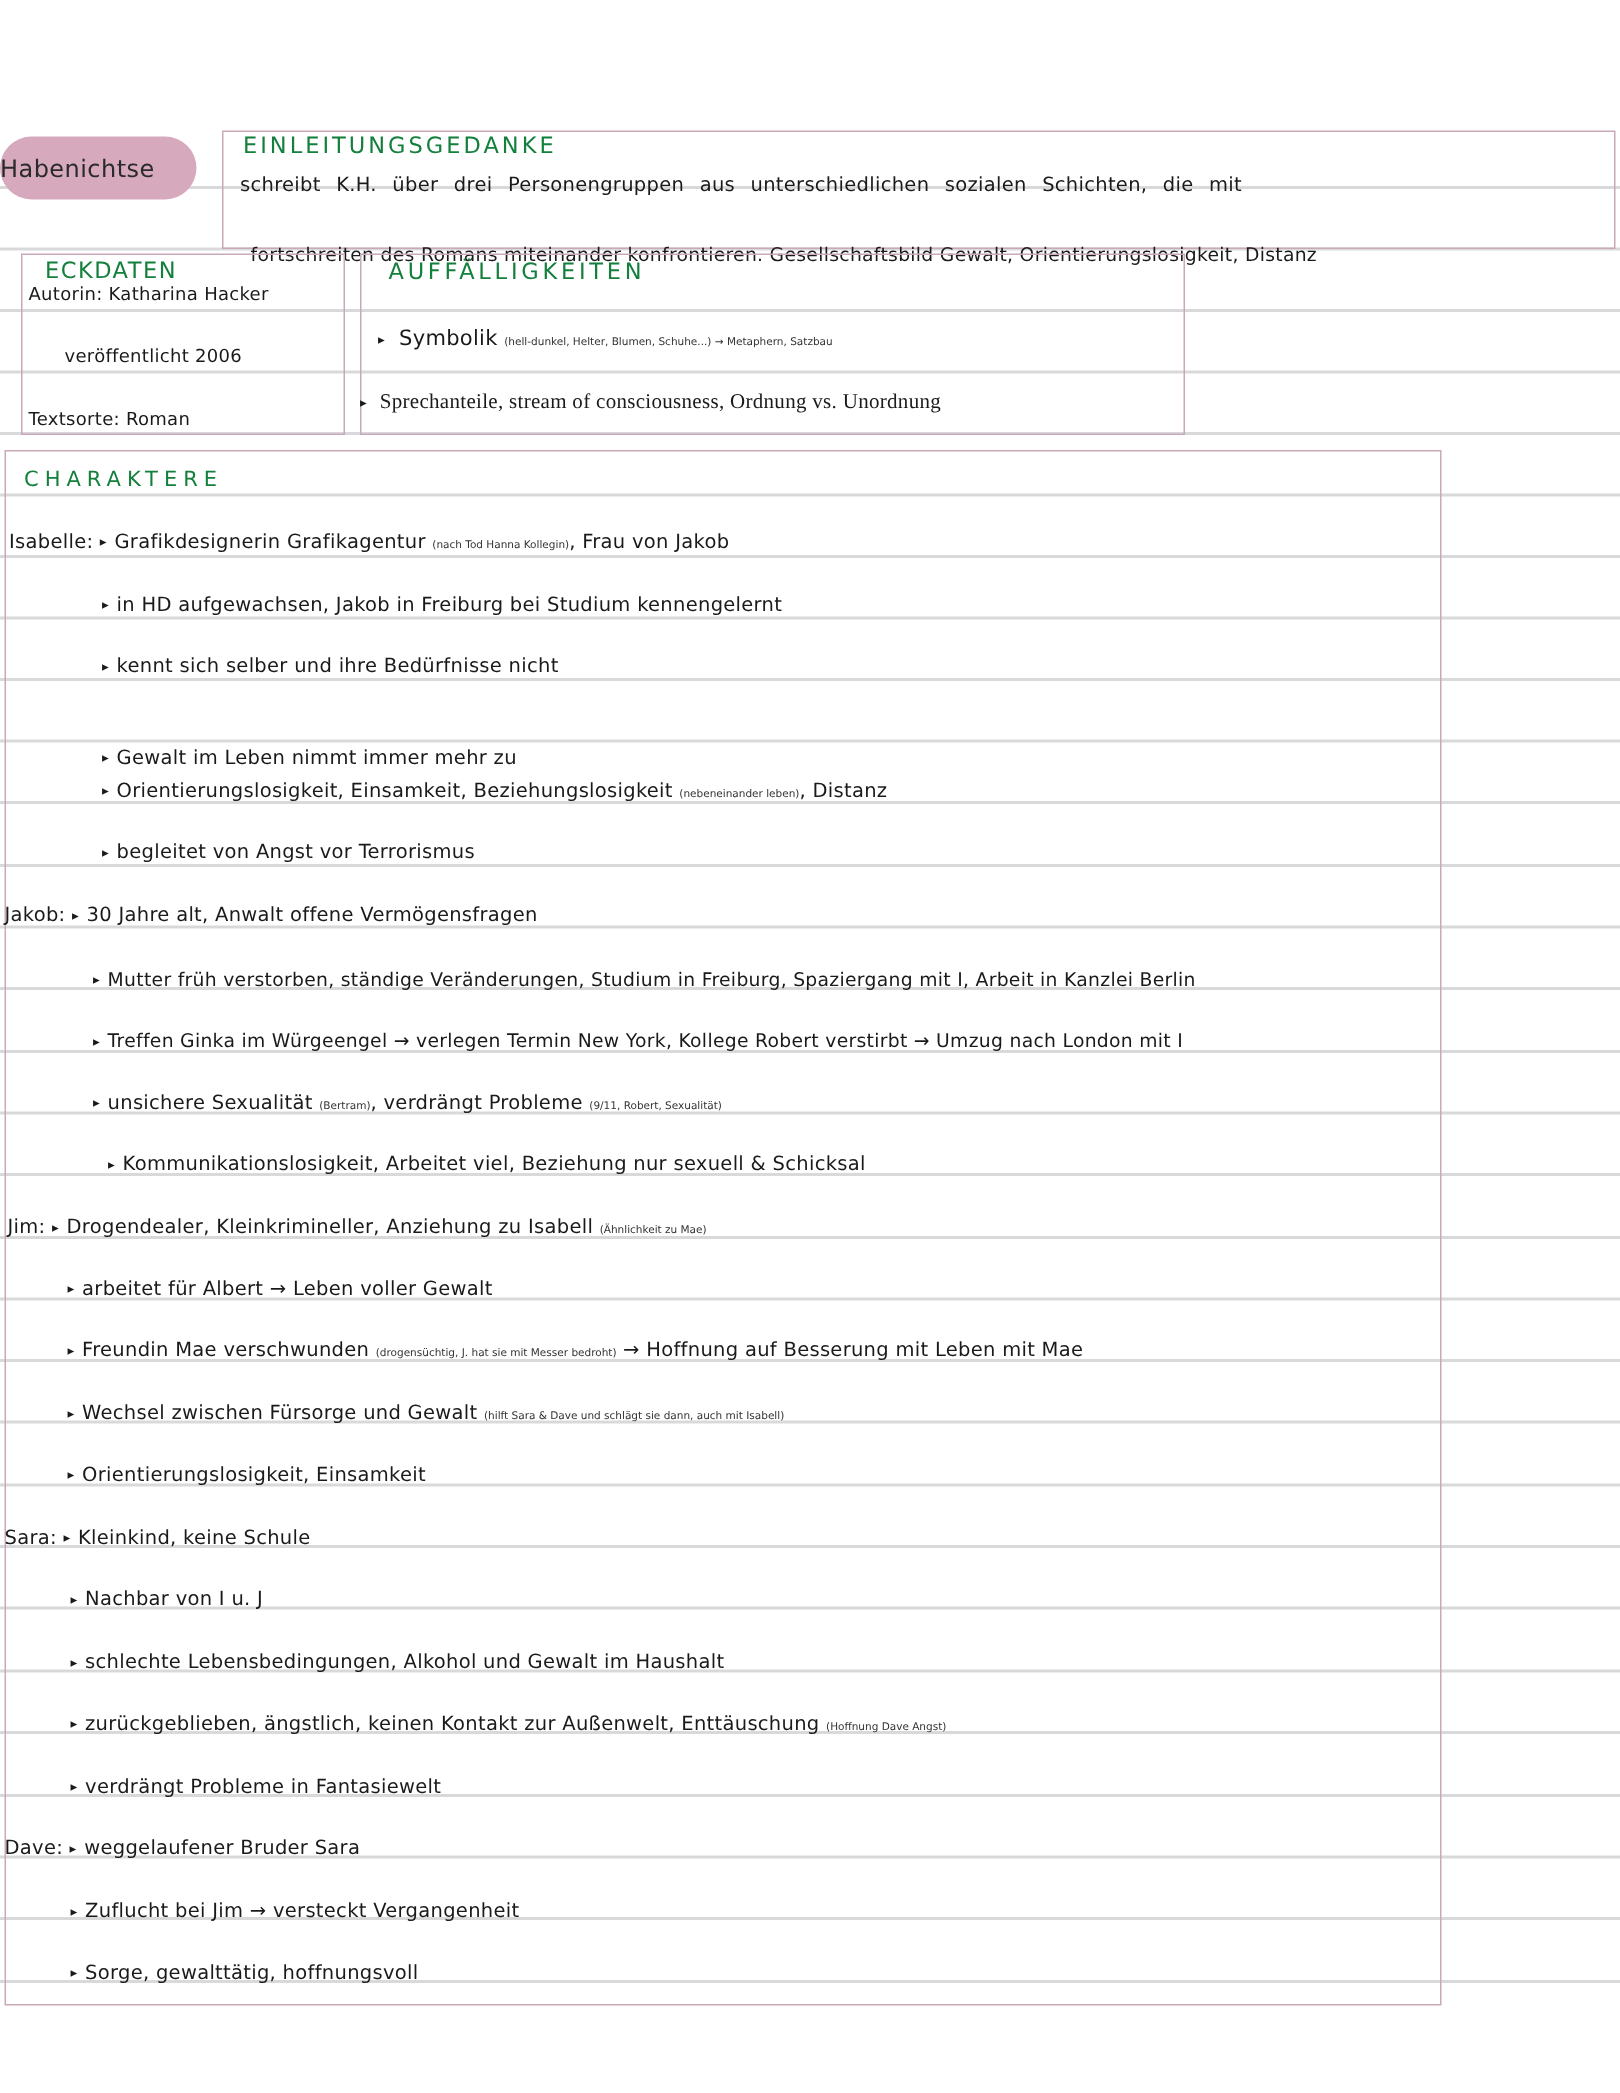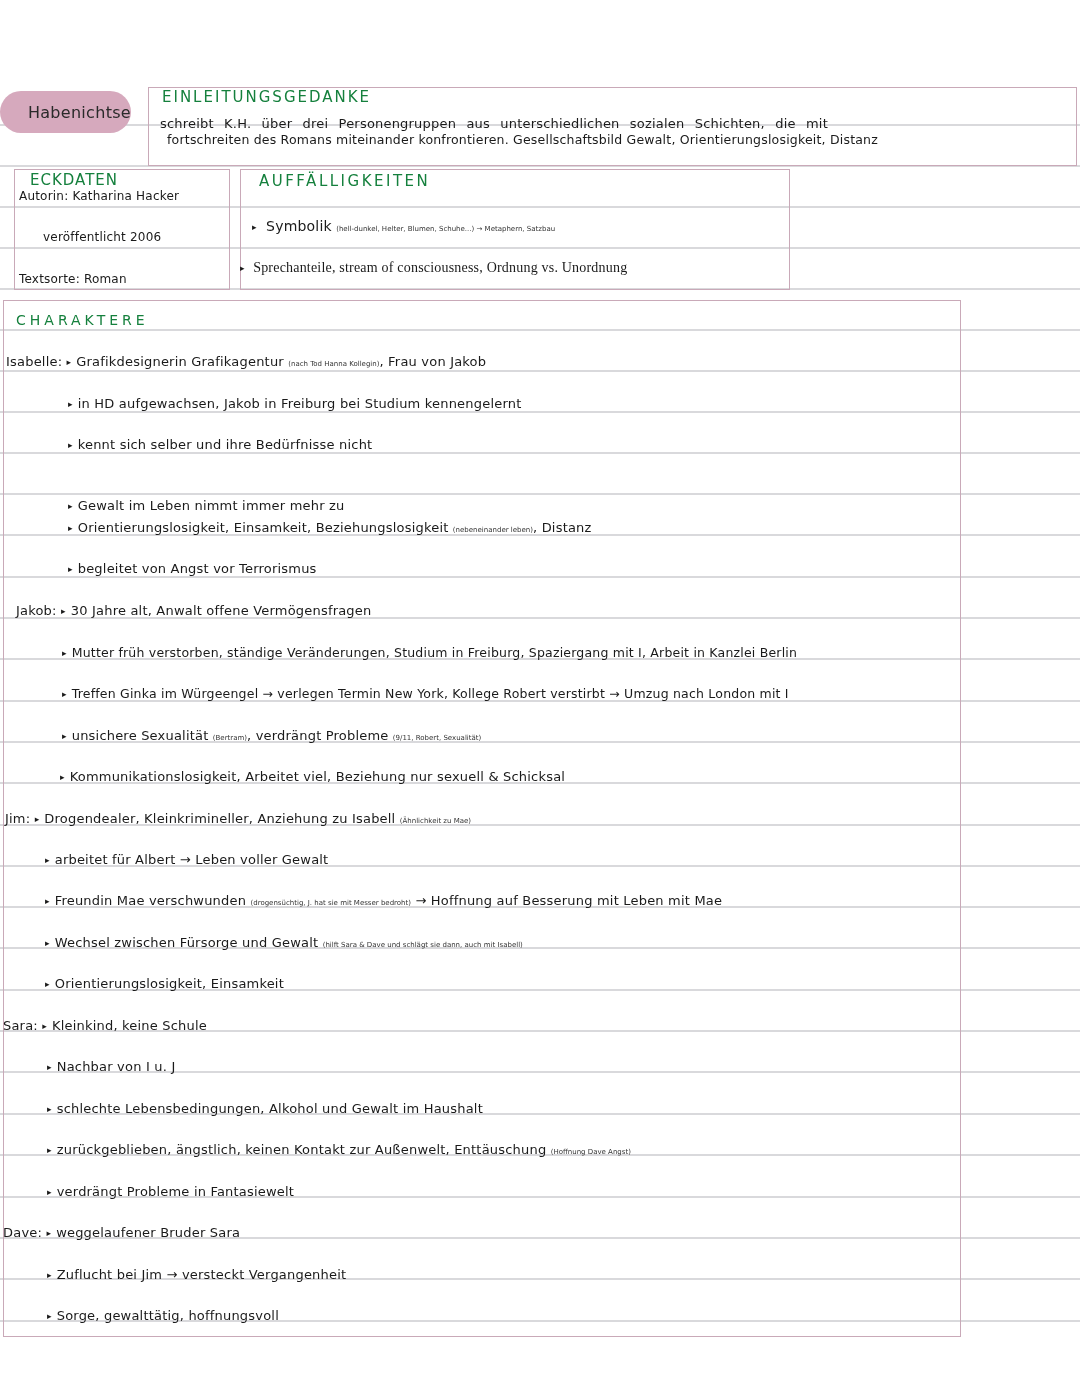--- a/index.html
+++ b/index.html
@@ -2,21 +2,21 @@
 <html><head>
 <meta charset="utf-8">
 <style>
   * { box-sizing: border-box; margin: 0; padding: 0; }
   html, body { width: 1080px; height: 1395px; background: #ffffff; overflow: hidden; }
   body { position: relative; font-family: "DejaVu Sans", sans-serif; color: #1a1a1a; }
   .rules { position: absolute; left: 0; top: 0; width: 1080px; height: 1395px; pointer-events: none; }
   .rule { position: absolute; left: 0; width: 1080px; height: 2px; background: #d9d9dc; }
   .box { position: absolute; border: 1.5px solid #c9a9b8; background: transparent; }
   .pill { position: absolute; left: 0; top: 91px; width: 131px; height: 42px; border-radius: 21px;
-          background: #d6a9bd; display: flex; align-items: center; justify-content: flex-end;
+          background: #d6a9bd; display: flex; align-items: center; justify-content: flex-start;
           font-size: 16px; color: #2a2a2a; letter-spacing: 0.3px; }
   .heading { position: absolute; font-size: 15px; letter-spacing: 2px; color: #15803d; text-transform: uppercase; }
   .hw { position: absolute; font-size: 13px; white-space: nowrap; color: #1a1a1a; letter-spacing: 0.2px; }
   .small { font-size: 7px; color: #333; letter-spacing: 0; }
   .bullet::before { content: "\25B8"; font-size: 9px; margin-right: 5px; vertical-align: 1px; }
   .lbl { font-size: 13px; }
 </style>
 </head>
 <body>
 
@@ -53,21 +53,21 @@
   <div class="rule" style="top:1320px"></div>
 </div>
 
 <div class="pill">
   <span>Habenichtse</span>
 </div>
 
 <div class="box" style="left:148px; top:87px; width:929px; height:79px;"></div>
 <div class="heading" style="left:162px; top:88px;">EINLEITUNGSGEDANKE</div>
 <div class="hw" style="left:160px; top:116px; word-spacing:6px;">schreibt K.H. über drei Personengruppen aus unterschiedlichen sozialen Schichten, die mit</div>
-<div class="hw" style="left:167px; top:132px; font-size:12.5px;text-align:center;">fortschreiten des Romans miteinander konfrontieren. Gesellschaftsbild Gewalt, Orientierungslosigkeit, Distanz</div>
+<div class="hw" style="left:167px; top:162px; font-size:12.5px;text-align:center;">fortschreiten des Romans miteinander konfrontieren. Gesellschaftsbild Gewalt, Orientierungslosigkeit, Distanz</div>
 
 <div class="box" style="left:14px; top:169px; width:216px; height:121px;"></div>
 <div class="heading" style="left:30px; top:171px; letter-spacing:1px;">ECKDATEN</div>
 <div class="hw" style="left:19px; top:189px; font-size:12px;">Autorin: Katharina Hacker</div>
 <div class="hw" style="left:19px; top:230px; font-size:12px;margin-left:24px;">veröffentlicht 2006</div>
 <div class="hw" style="left:19px; top:272px; font-size:12px;">Textsorte: Roman</div>
 
 <div class="box" style="left:240px; top:169px; width:550px; height:121px;"></div>
 <div class="heading" style="left:259px; top:172px; letter-spacing:2.5px;">AUFFÄLLIGKEITEN</div>
 <div class="hw bullet" style="left:252px; top:218px;">
@@ -85,28 +85,28 @@
   <span class="lbl">Isabelle:</span>
   <span class="bullet"></span><span>Grafikdesignerin Grafikagentur</span>
   <span class="small">(nach Tod Hanna Kollegin)</span><span>, Frau von Jakob</span>
 </div>
 <div class="hw bullet" style="left:68px; top:396px;"><span>in HD aufgewachsen, Jakob in Freiburg bei Studium kennengelernt</span></div>
 <div class="hw bullet" style="left:68px; top:437px;"><span>kennt sich selber und ihre Bedürfnisse nicht</span></div>
 <div class="hw bullet" style="left:68px; top:479px;margin-top:19px;"><span>Gewalt im Leben nimmt immer mehr zu</span></div>
 <div class="hw bullet" style="left:68px; top:520px;"><span>Orientierungslosigkeit, Einsamkeit, Beziehungslosigkeit</span> <span class="small">(nebeneinander leben)</span><span>, Distanz</span></div>
 <div class="hw bullet" style="left:68px; top:561px;"><span>begleitet von Angst vor Terrorismus</span></div>
 
-<div class="hw" style="left:16px; top:603px;">
+<div class="hw" style="left:3px; top:603px;">
   <span class="lbl">Jakob:</span>
   <span class="bullet"></span><span>30 Jahre alt, Anwalt offene Vermögensfragen</span>
 </div>
 <div class="hw bullet" style="left:62px; top:645px; font-size:12.5px;"><span>Mutter früh verstorben, ständige Veränderungen, Studium in Freiburg, Spaziergang mit I, Arbeit in Kanzlei Berlin</span></div>
 <div class="hw bullet" style="left:62px; top:686px; font-size:12.5px;"><span>Treffen Ginka im Würgeengel → verlegen Termin New York, Kollege Robert verstirbt → Umzug nach London mit I</span></div>
 <div class="hw bullet" style="left:62px; top:728px;"><span>unsichere Sexualität</span> <span class="small">(Bertram)</span><span>, verdrängt Probleme</span> <span class="small">(9/11, Robert, Sexualität)</span></div>
-<div class="hw bullet" style="left:60px; top:769px;text-align:right;"><span>Kommunikationslosigkeit, Arbeitet viel, Beziehung nur sexuell &amp; Schicksal</span></div>
+<div class="hw bullet" style="left:72px; top:769px;text-align:right;"><span>Kommunikationslosigkeit, Arbeitet viel, Beziehung nur sexuell &amp; Schicksal</span></div>
 
 <div class="hw" style="left:5px; top:811px;">
   <span class="lbl">Jim:</span>
   <span class="bullet"></span><span>Drogendealer, Kleinkrimineller, Anziehung zu Isabell</span>
   <span class="small">(Ähnlichkeit zu Mae)</span>
 </div>
 <div class="hw bullet" style="left:45px; top:852px;"><span>arbeitet für Albert → Leben voller Gewalt</span></div>
 <div class="hw bullet" style="left:45px; top:893px;"><span>Freundin Mae verschwunden</span> <span class="small">(drogensüchtig, J. hat sie mit Messer bedroht)</span><span> → Hoffnung auf Besserung mit Leben mit Mae</span></div>
 <div class="hw bullet" style="left:45px; top:935px;"><span>Wechsel zwischen Fürsorge und Gewalt</span> <span class="small">(hilft Sara &amp; Dave und schlägt sie dann, auch mit Isabell)</span></div>
 <div class="hw bullet" style="left:45px; top:976px;"><span>Orientierungslosigkeit, Einsamkeit</span></div>

